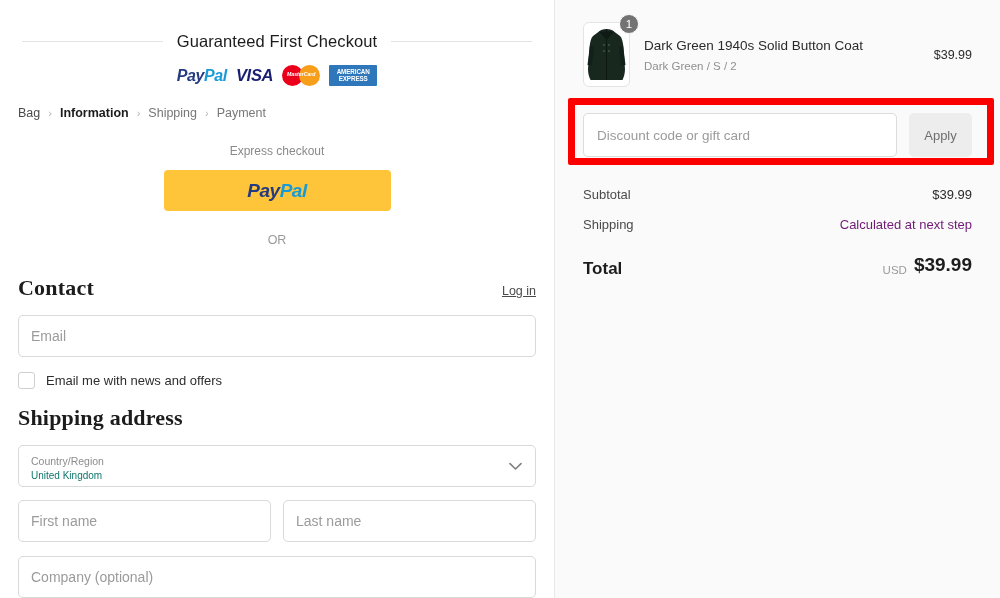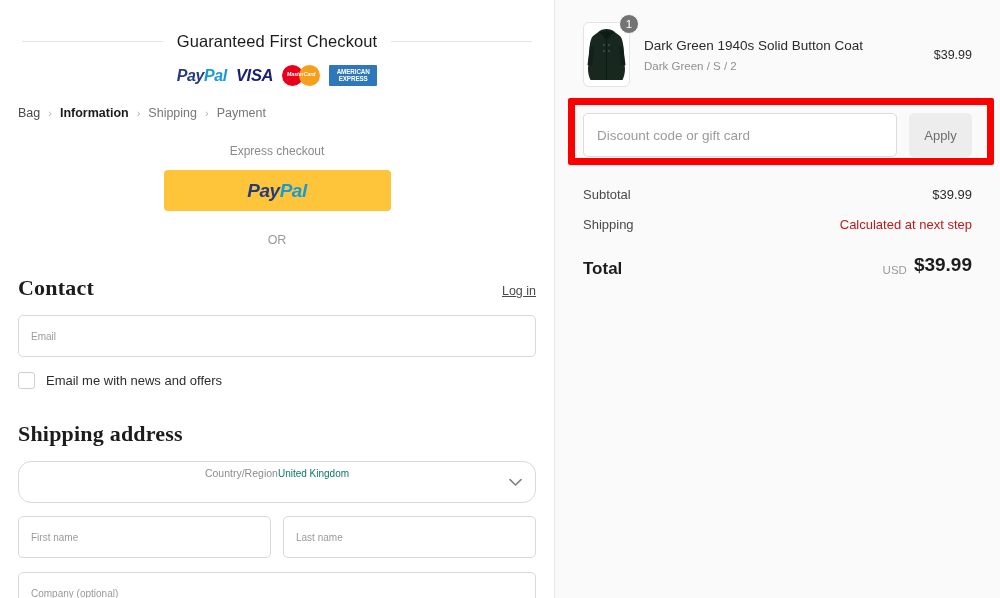--- a/index.html
+++ b/index.html
@@ -110,43 +110,43 @@
     letter-spacing: 0.2px;
   }
   .login-link {
     font-size: 12.5px; color: #4a4a4a;
     text-decoration: underline; cursor: pointer;
   }
 
   .field {
     width: 100%; height: 42px; border: 1px solid #d9d9d9;
     border-radius: 5px; background: #fff;
-    font-size: 10px; color: #737373; padding: 0 12px;
+    font-size: 14px; color: #737373; padding: 0 12px;
     font-family: "Liberation Sans", sans-serif;
     outline: none;
   }
   .field::placeholder { color: #9b9b9b; }
   .mt14 { margin-top: 14px; }
 
   .checkbox-row {
     display: flex; align-items: center; gap: 11px; margin-top: 15px;
   }
   .cbox {
     width: 17px; height: 17px; border: 1px solid #cfcfcf;
     border-radius: 3px; background: #fff; cursor: pointer;
   }
   .cbox-label { font-size: 13px; color: #2e2e2e; }
 
-  .sec-title-ship { margin-top: 32px; display: block; }
+  .sec-title-ship { margin-top: 16px; display: block; }
 
   .select-wrap { position: relative; margin-top: 14px; }
   .select-field {
     width: 100%; height: 42px; border: 1px solid #d9d9d9;
-    border-radius: 13px; background: #fff;
-    padding: 5px 12px 0; display: flex; flex-direction: row;
+    border-radius: 5px; background: #fff;
+    padding: 5px 12px 0; display: flex; flex-direction: column;
     justify-content: center; cursor: pointer;
   }
   .select-label { font-size: 10.5px; color: #8d8d8d; line-height: 1.25; }
   .select-value { font-size: 10px; color: #0f766e; line-height: 1.3; }
   .chevron {
     position: absolute; right: 14px; top: 50%;
     transform: translateY(-50%); pointer-events: none;
   }
 
   .name-row { display: flex; gap: 12px; margin-top: 13px; }
@@ -209,21 +209,21 @@
     font-family: "Liberation Sans", sans-serif;
   }
 
   .totals { margin-top: 30px; }
   .total-row {
     display: flex; justify-content: space-between; align-items: baseline;
     margin-bottom: 15px;
   }
   .total-row .lbl { font-size: 13px; color: #4a4a4a; }
   .total-row .val { font-size: 13px; color: #2b2b2b; }
-  .total-row .val.muted { color: #b91c1c; text-align: right; }
+  .total-row .val.muted { color: #701a75; text-align: right; }
 
   .grand-row {
     display: flex; justify-content: space-between; align-items: baseline;
     margin-top: 22px;
   }
   .grand-row .lbl { font-size: 17px; font-weight: bold; color: #1c1c1c; }
   .grand-right { display: flex; align-items: flex-end; gap: 7px; }
   .grand-cur { font-size: 11.5px; color: #9a9a9a; }
   .grand-val { font-size: 19px; font-weight: bold; color: #1c1c1c; }
 </style>

